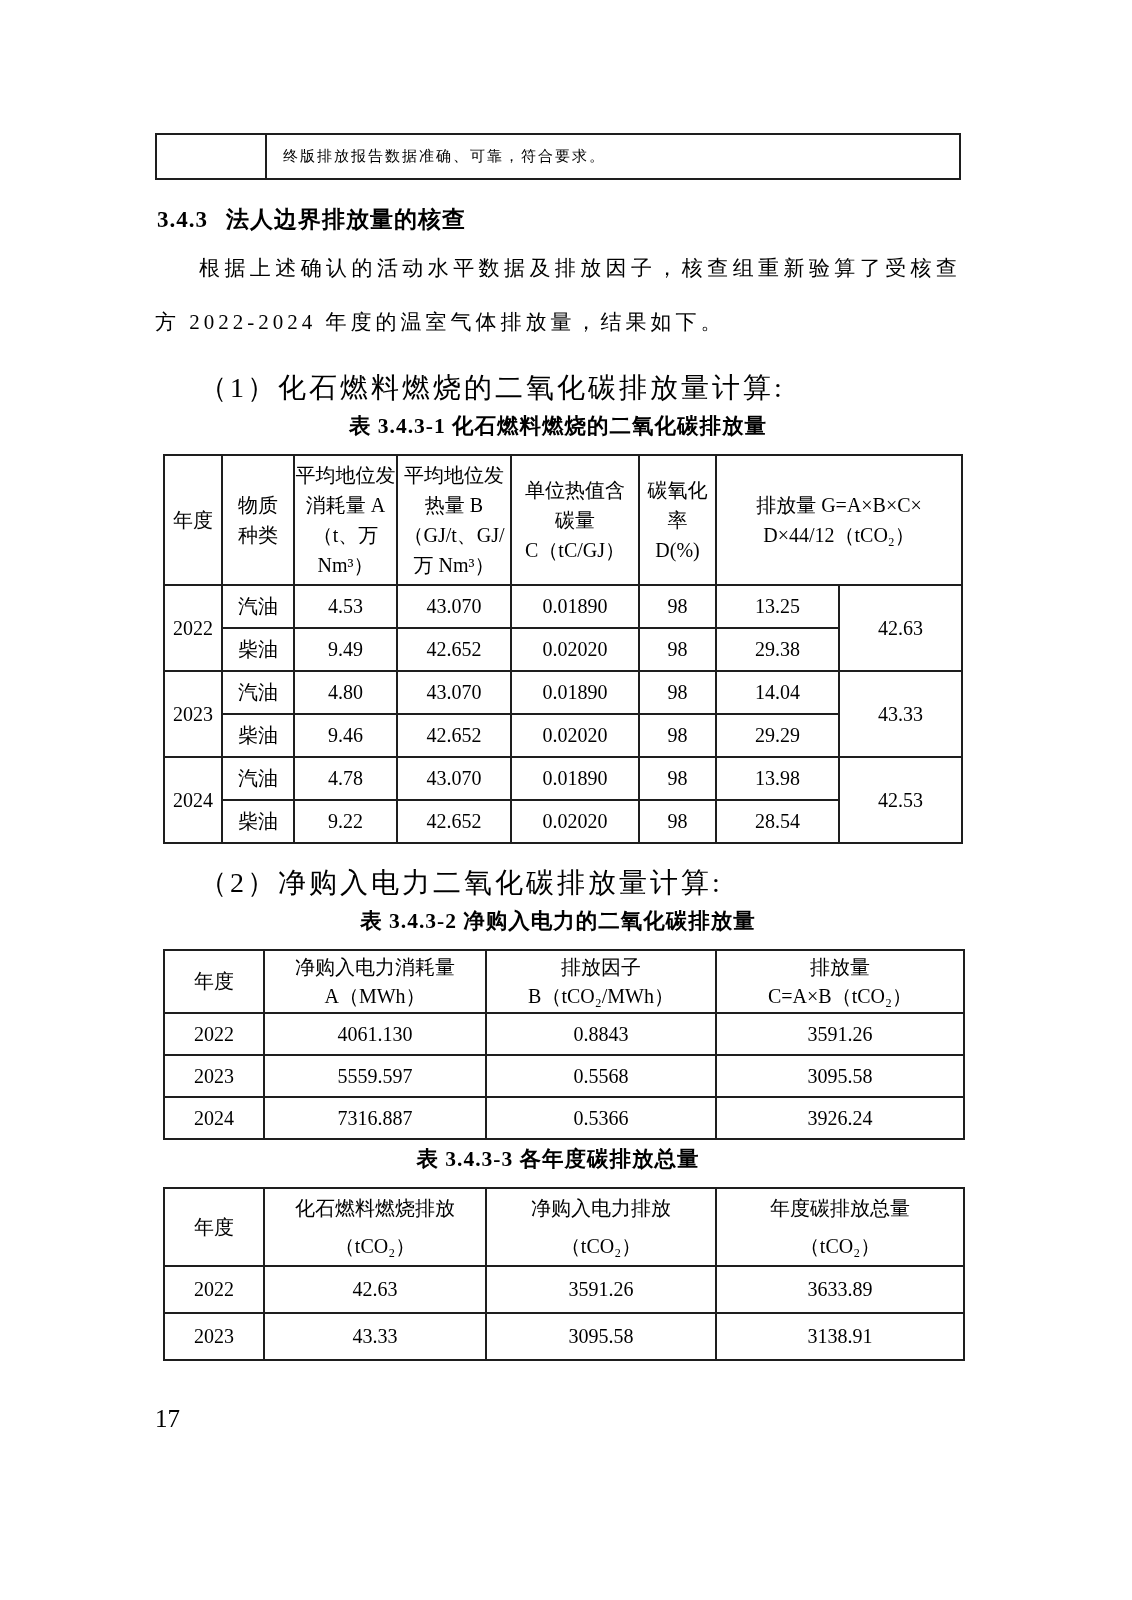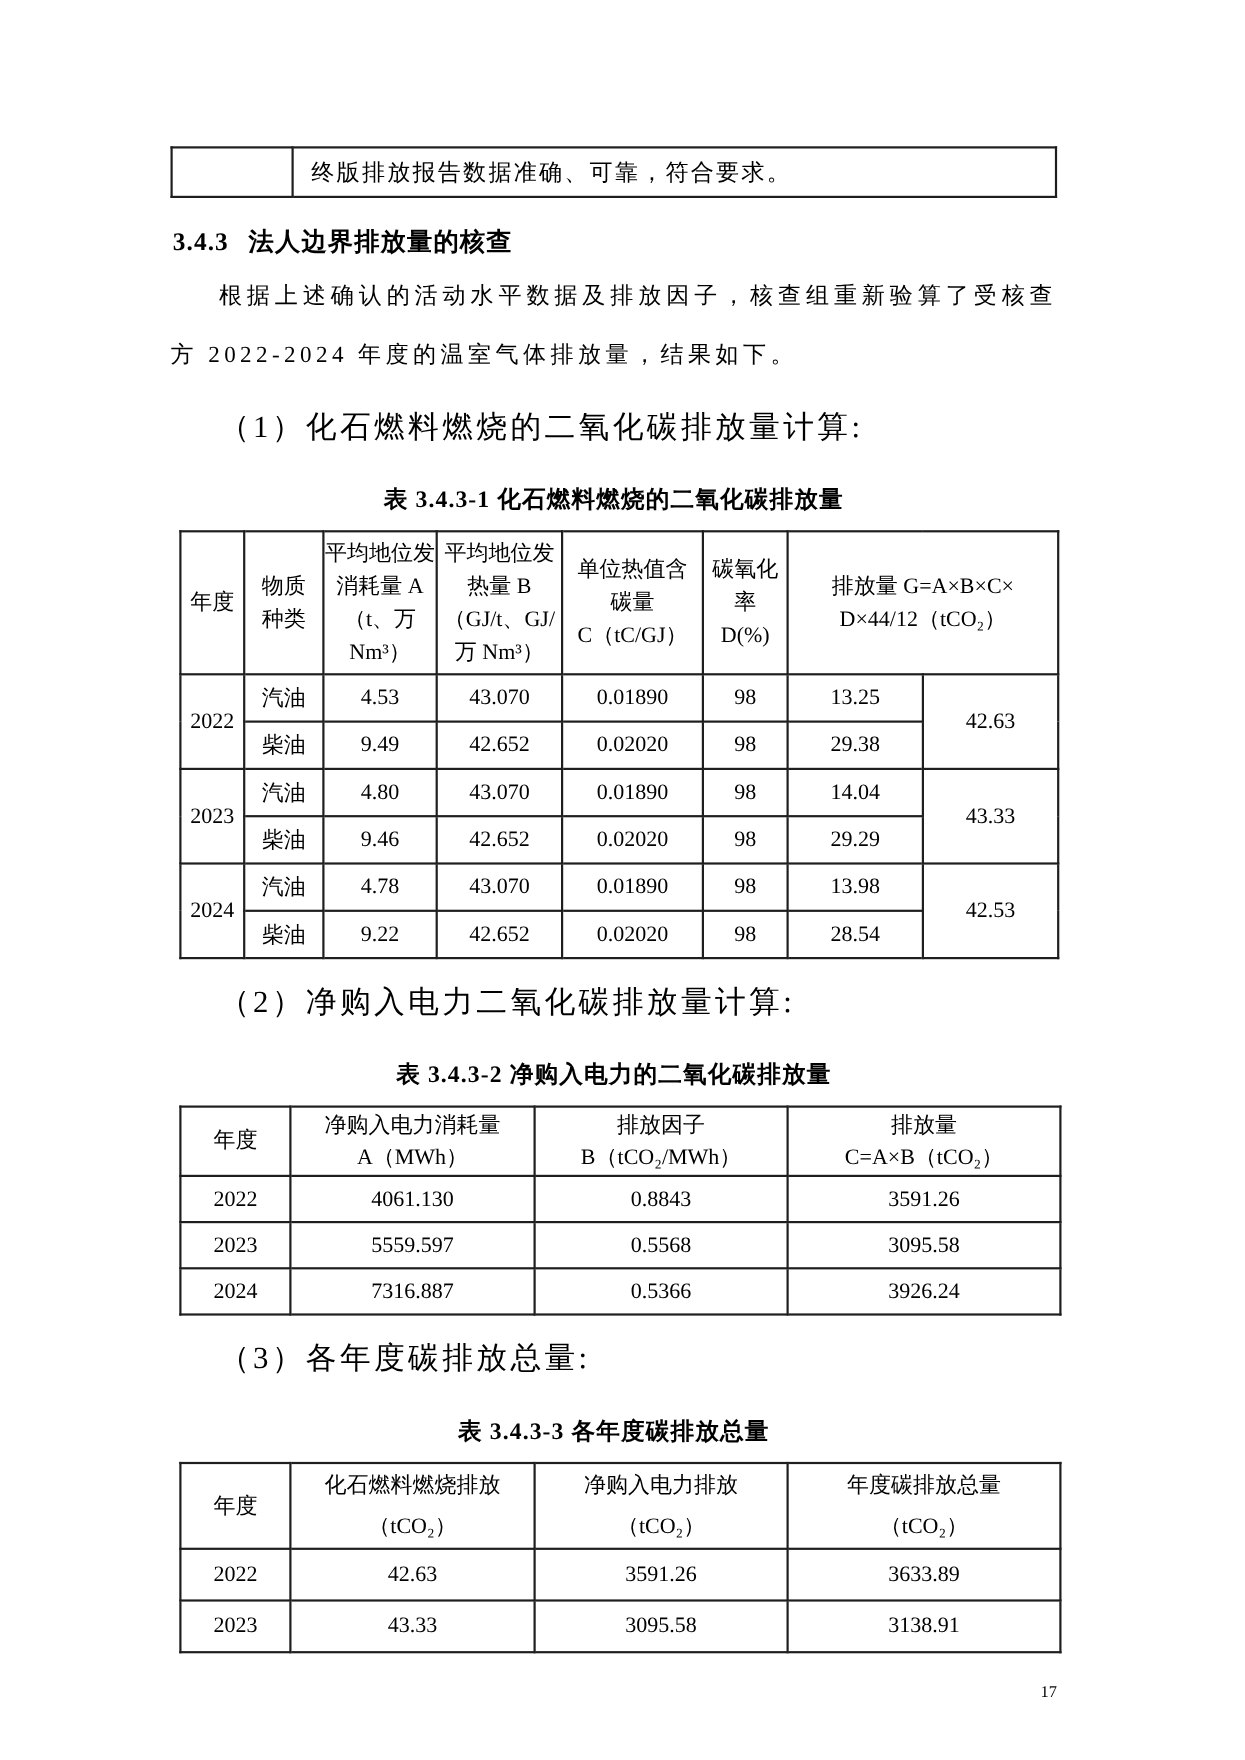--- a/index.html
+++ b/index.html
@@ -4,54 +4,54 @@
 <style>
   html,body{margin:0;padding:0;}
   body{
     width:1132px;height:1600px;overflow:hidden;background:#ffffff;color:#000;
     font-family:"Liberation Serif","DejaVu Serif",serif;
   }
   .content{margin-left:155px;width:806px;padding-top:133px;}
 
   
   table.frag{border-collapse:collapse;width:806px;table-layout:fixed;}
-  table.frag td{border:2px solid #1e1e1e;height:41px;font-size:21px;vertical-align:middle;}
+  table.frag td{border:2px solid #1e1e1e;height:41px;font-size:15px;vertical-align:middle;}
   td.frag-empty{width:106px;}
   td.frag-text{padding-left:16px;letter-spacing:2px;}
 
   .section-heading{font-size:23px;font-weight:bold;margin:24px 0 0 2px;letter-spacing:1px;}
   .section-heading .num{margin-right:18px;}
 
   .intro{font-size:21px;line-height:54px;text-indent:44px;text-align:justify;
     letter-spacing:4px;margin:6px 0 0 0;}
 
   .item-line{font-size:28px;letter-spacing:3px;margin:20px 0 0 0;padding-left:44px;}
 
-  .table-title{font-size:21.5px;font-weight:bold;text-align:center;margin:32px 0 0 0;letter-spacing:1px;}
+  .table-title{font-size:21.5px;font-weight:bold;text-align:center;margin:4px 0 0 0;letter-spacing:1px;}
 
   table.data{border-collapse:collapse;margin:14px 0 0 8px;table-layout:fixed;}
   table.data th,table.data td{
     border:2px solid #1e1e1e;text-align:center;vertical-align:middle;
     font-weight:normal;padding:0;
   }
   table.data th{white-space:pre-line;}
 
   table.t1{width:798px;}
   table.t1 th{font-size:20px;line-height:30px;height:128px;}
   table.t1 td{font-size:20px;height:41px;text-align:center;}
 
   table.t2{width:800px;}
   table.t2 th{font-size:20px;line-height:29px;height:61px;}
   table.t2 td{font-size:20px;height:40px;}
 
   table.t3{width:800px;}
   table.t3 th{font-size:20px;line-height:38px;height:76px;}
   table.t3 td{font-size:20px;height:45px;}
 
-  .page-number{text-align:right;font-size:15px;margin-top:28px;}
+  .page-number{text-align:left;font-size:25px;margin-top:44px;}
 </style>
 </head>
 <body>
 
 <div class="content">
 
   <table class="frag">
     <tbody>
         <tr>
       <td class="frag-empty"></td>
@@ -198,21 +198,20 @@
     </tr>
     <tr>
       <td>2024</td>
       <td>7316.887</td>
       <td>0.5366</td>
       <td>3926.24</td>
     </tr>
   </tbody>
     </table>
 
-  <div class="item-line">（3）各年度碳排放总量:</div>
 
   <div class="table-title">表 3.4.3-3 各年度碳排放总量</div>
 
   <table class="data t3">
     <colgroup>
       <col style="width:100px">
         <col style="width:222px">
         <col style="width:230px">
         <col style="width:248px">
     </colgroup>

